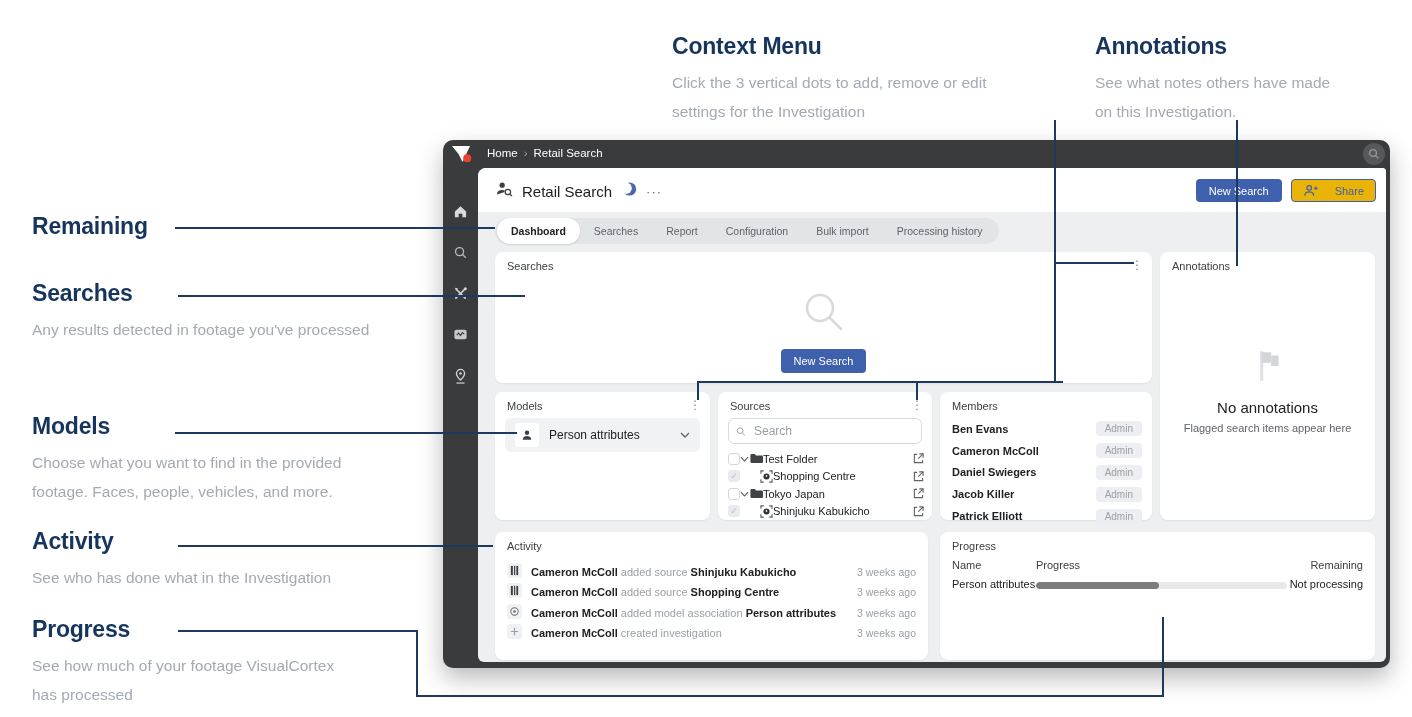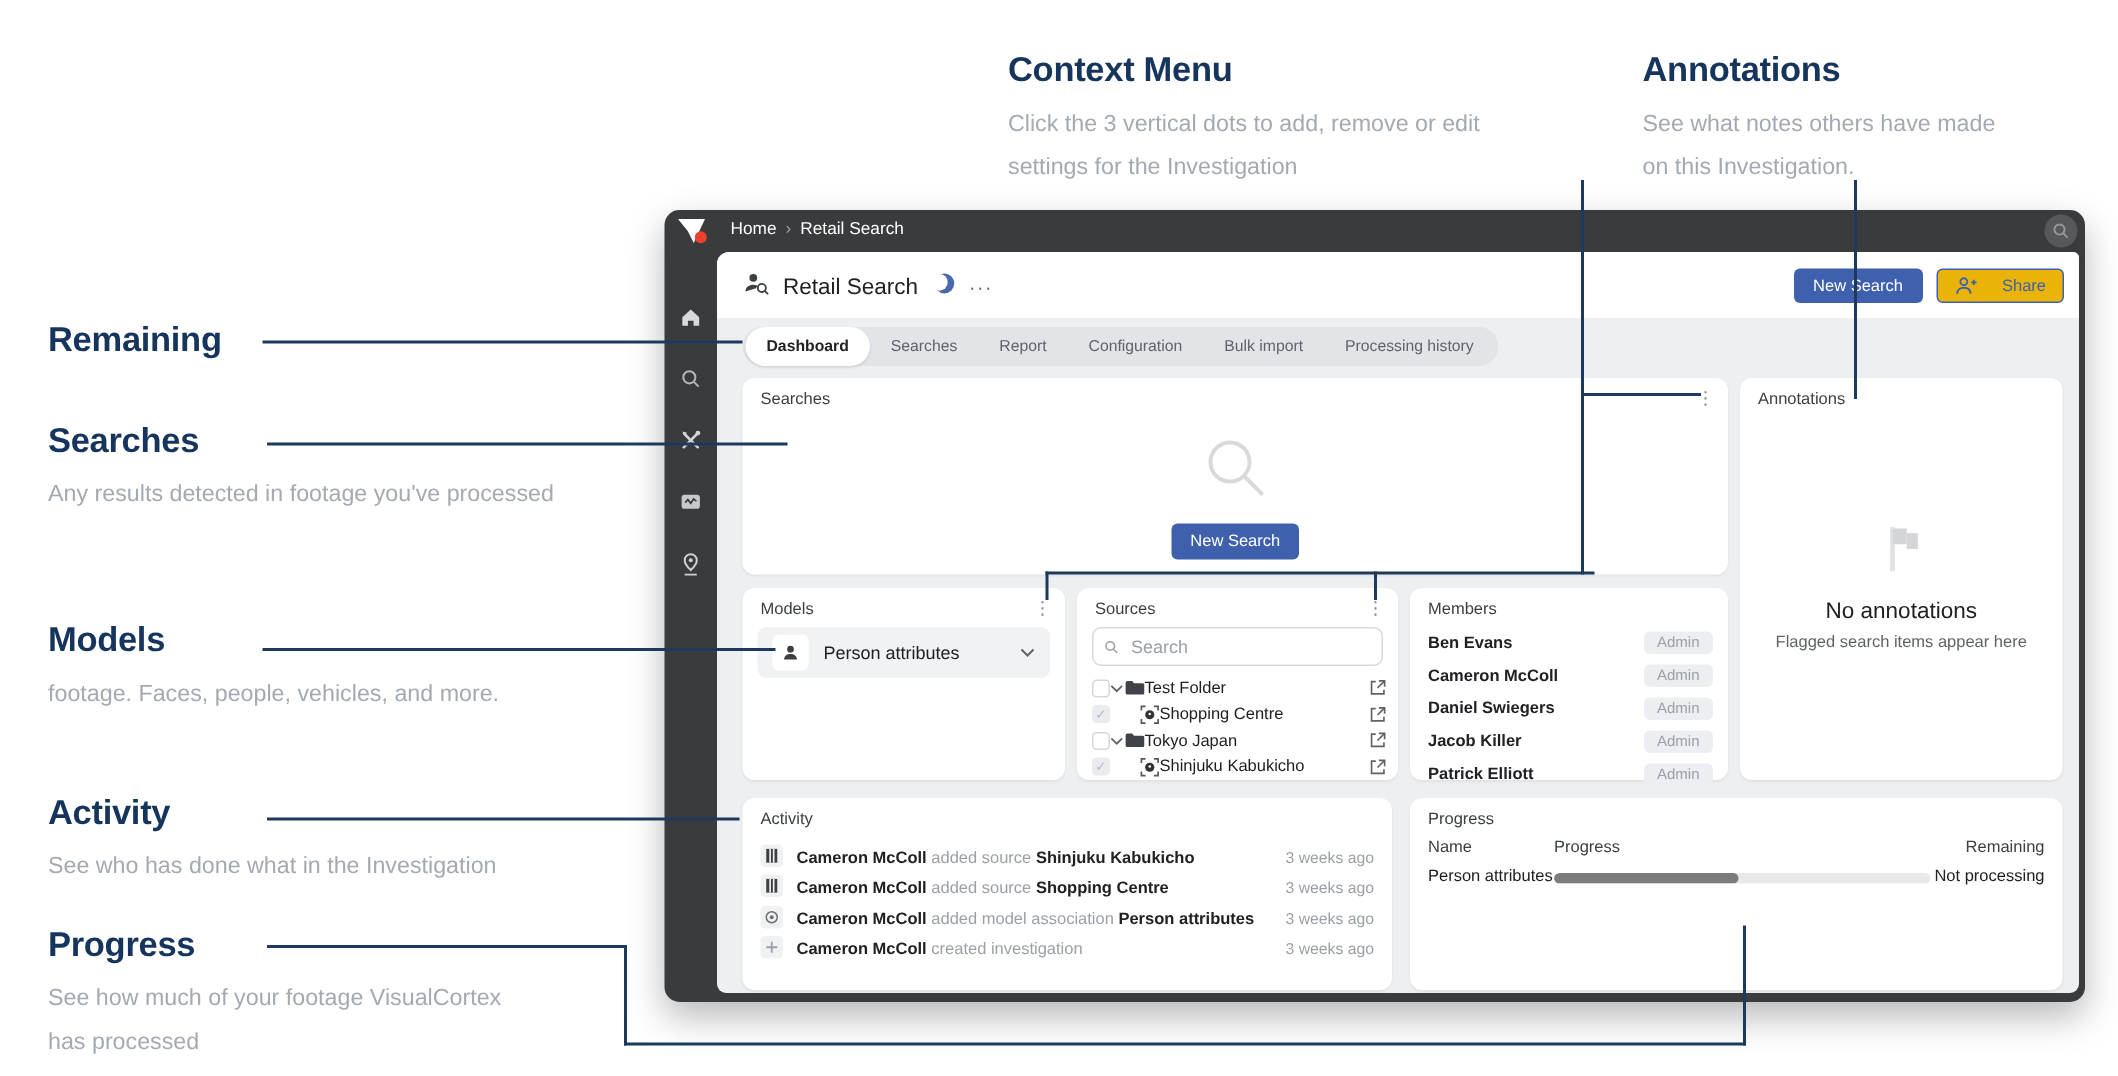--- a/index.html
+++ b/index.html
@@ -105,20 +105,21 @@
     <div>on this Investigation.</div>
   </div>
 
   <div class="co-title" style="left:32px;top:213px;">Remaining</div>
 
   <div class="co-title" style="left:32px;top:280px;">Searches</div>
   <div class="co-sub" style="left:32px;top:315px;">Any results detected in footage you've processed</div>
 
   <div class="co-title" style="left:32px;top:413px;">Models</div>
   <div class="co-sub" style="left:32px;top:448px;">
+    <div>Choose what you want to find in the provided</div>
     <div>footage. Faces, people, vehicles, and more.</div>
   </div>
 
   <div class="co-title" style="left:32px;top:528px;">Activity</div>
   <div class="co-sub" style="left:32px;top:563px;">See who has done what in the Investigation</div>
 
   <div class="co-title" style="left:32px;top:616px;">Progress</div>
   <div class="co-sub" style="left:32px;top:651px;">
     <div>See how much of your footage VisualCortex</div>
     <div>has processed</div>

